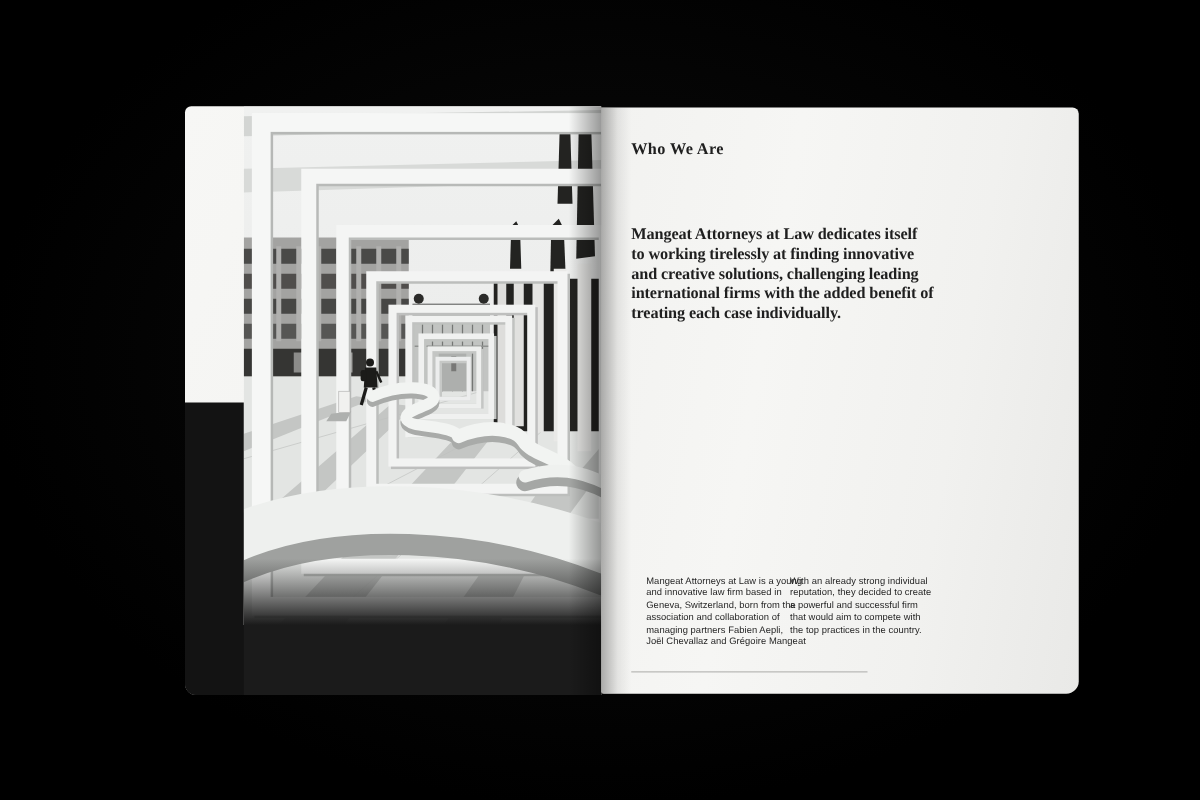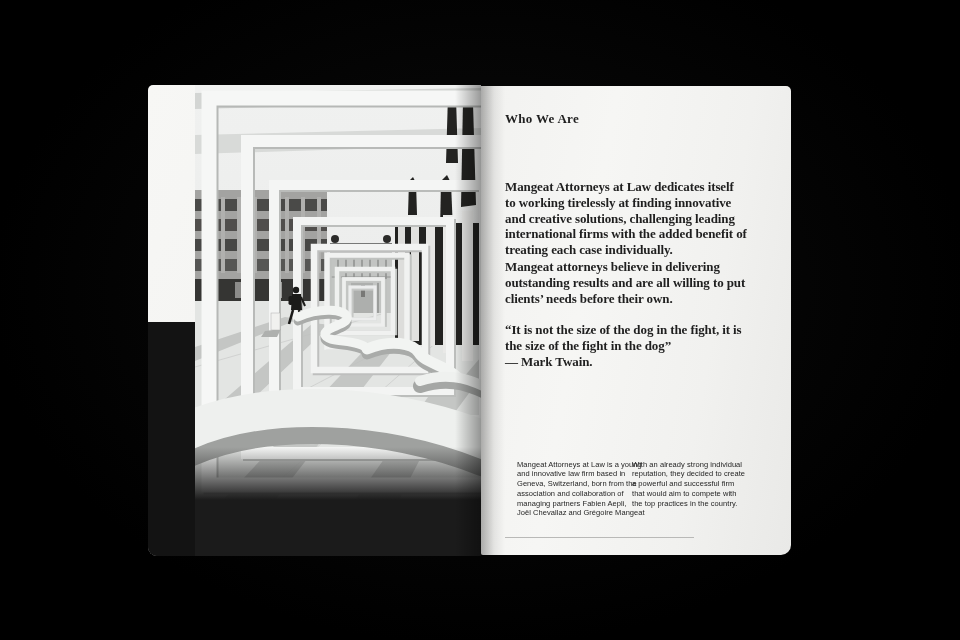--- a/index.html
+++ b/index.html
@@ -9,21 +9,21 @@
     font-family:"Liberation Serif","DejaVu Serif",serif;
   }
   .spread{position:absolute;inset:0;}
   .page{position:absolute;overflow:hidden;}
   .page-left{
     left:148px;top:85px;width:333px;height:471px;
     background:linear-gradient(115deg,#f7f7f5 0%,#f3f3f1 60%,#ededeb 100%);
     border-radius:5px 0 0 9px;
   }
   .page-right{
-    left:481px;top:86px;width:310px;height:469px;
+    left:481px;top:86px;width:382px;height:469px;
     background:linear-gradient(100deg,#f2f2f0 0%,#f6f6f4 35%,#f1f1ef 70%,#e9e9e7 100%);
     border-radius:0 5px 10px 2px;
   }
   .photo-svg{position:absolute;left:47px;top:0;display:block;}
   .bottom-band{position:absolute;left:0;top:415px;width:333px;height:56px;background:#1b1b1b;}
   .left-strip{position:absolute;left:0;top:237px;width:47px;height:234px;background:#131313;}
   .gutter-left{position:absolute;right:0;top:0;width:26px;height:100%;
     background:linear-gradient(to right,rgba(0,0,0,0),rgba(0,0,0,0.38));}
   .gutter-right{position:absolute;left:0;top:0;width:24px;height:100%;
     background:linear-gradient(to right,rgba(0,0,0,0.30),rgba(0,0,0,0.07) 55%,rgba(0,0,0,0));}
@@ -194,27 +194,21 @@
     <div class="gutter-right"></div>
 
     <h1 class="txt heading">Who We Are</h1>
 
     <p class="txt body-par p1">Mangeat Attorneys at Law dedicates itself
 to working tirelessly at finding innovative
 and creative solutions, challenging leading
 international firms with the added benefit of
 treating each case individually.</p>
 
-    <p class="txt body-par p2">Mangeat attorneys believe in delivering
-outstanding results and are all willing to put
-clients’ needs before their own.</p>
-
-    <p class="txt body-par quote">“It is not the size of the dog in the fight, it is
-the size of the fight in the dog”
-— Mark Twain.</p>
+
 
     <p class="txt footnote fn-left">Mangeat Attorneys at Law is a young
 and innovative law firm based in
 Geneva, Switzerland, born from the
 association and collaboration of
 managing partners Fabien Aepli,
 Joël Chevallaz and Grégoire Mangeat</p>
 
     <p class="txt footnote fn-right">With an already strong individual
 reputation, they decided to create

